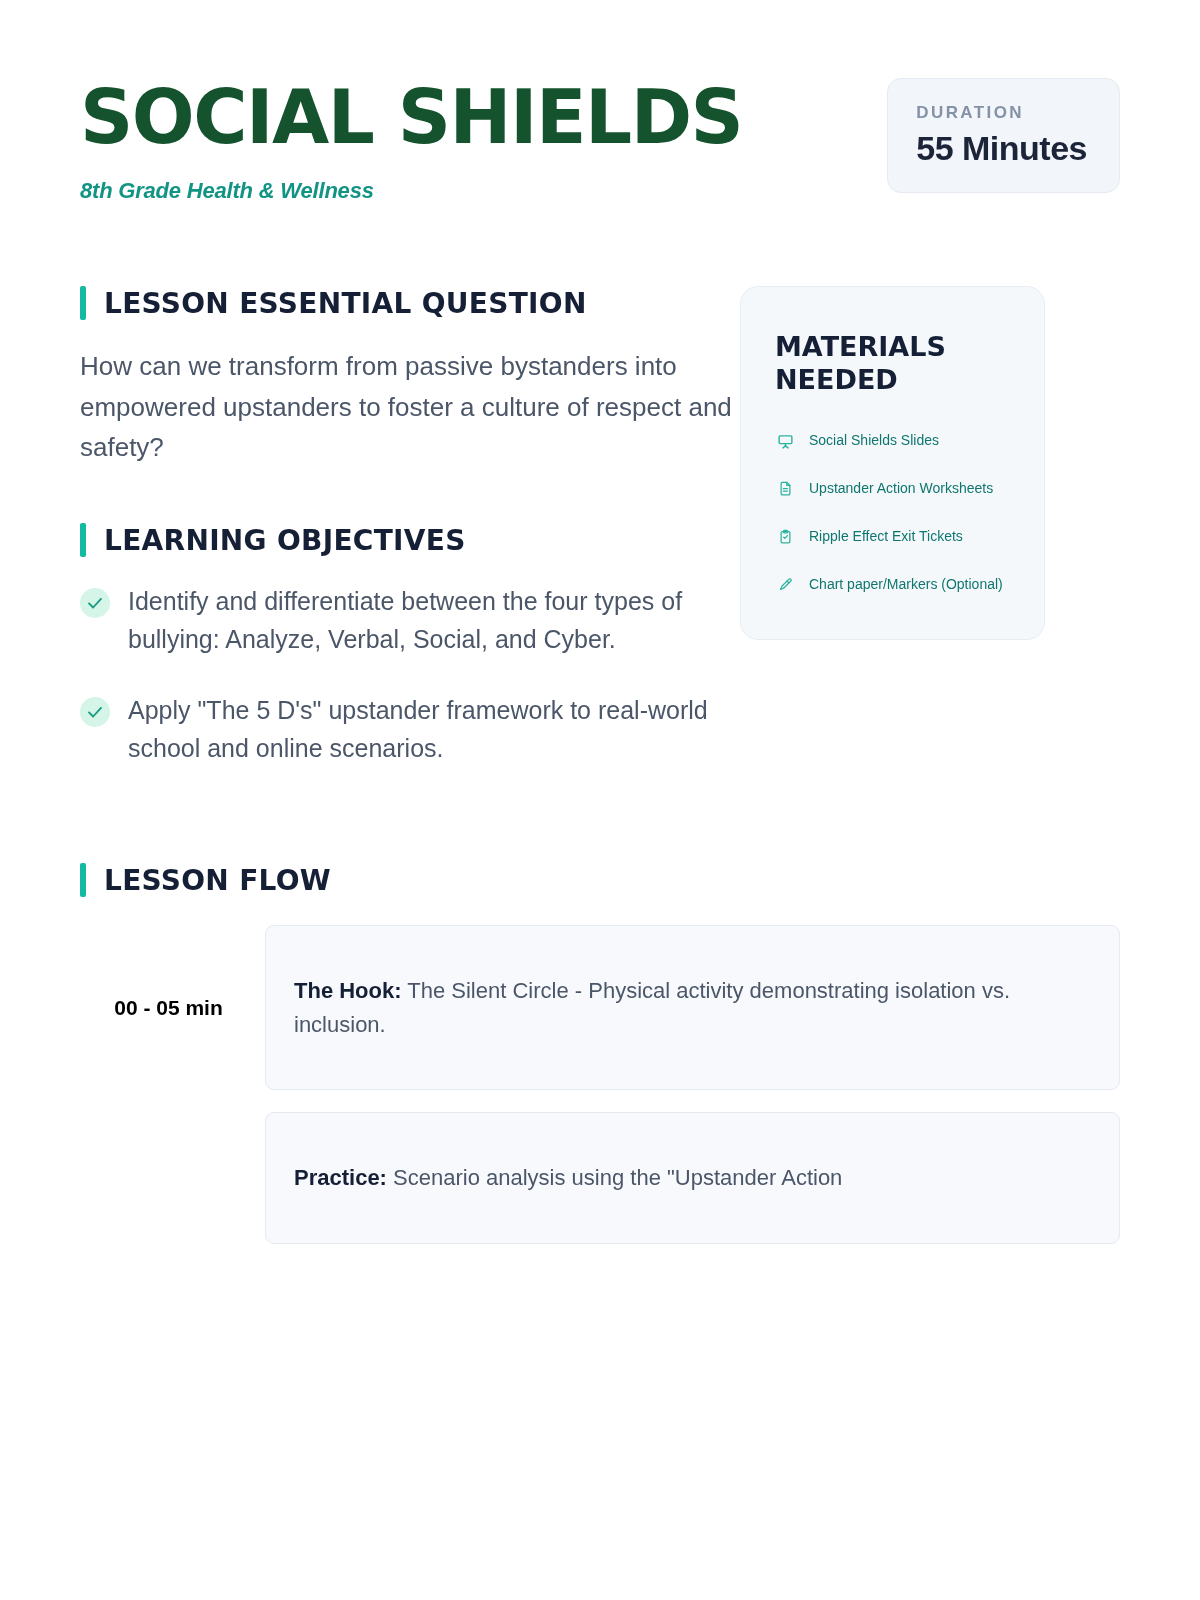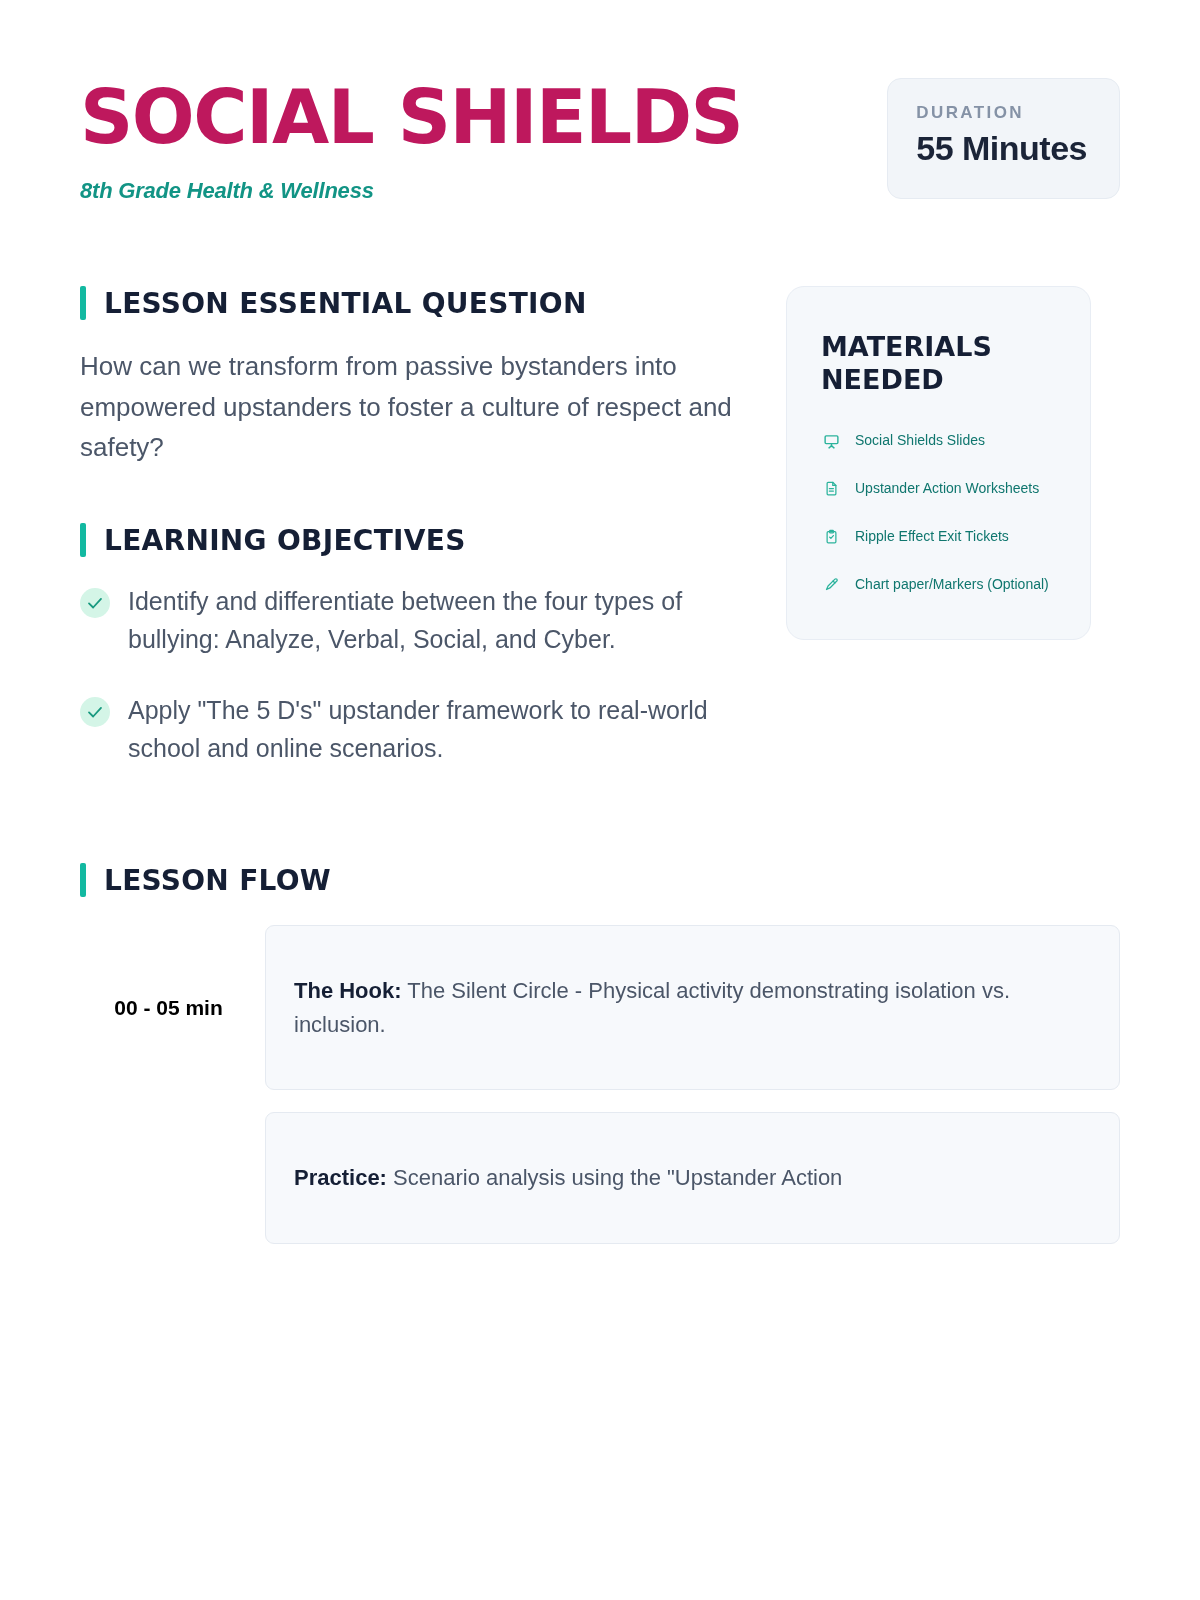--- a/index.html
+++ b/index.html
@@ -28,37 +28,37 @@
     display: flex;
     align-items: flex-start;
     justify-content: space-between;
   }
   .header-left { padding-top: 4px; }
   .doc-title {
     font-size: 74px;
     line-height: 0.95;
     font-weight: 900;
     letter-spacing: -1.5px;
-    color: #be185d;
+    color: #14532d;
     margin: 0;
     font-family: "DejaVu Sans", sans-serif;
   }
   .doc-subtitle {
     margin: 26px 0 0 0;
     font-size: 22px;
     font-weight: 700;
     font-style: italic;
     color: #129485;
     letter-spacing: -0.2px;
   }
   .duration-card {
     background: #f2f5f9;
     border: 1px solid #e6ebf2;
     border-radius: 14px;
-    padding: 24px 32px 30px 28px;
+    padding: 24px 32px 24px 28px;
     min-width: 220px;
     box-sizing: border-box;
   }
   .duration-label {
     font-size: 17px;
     font-weight: 700;
     letter-spacing: 2.4px;
     color: #8592a6;
     margin: 0 0 6px 0;
   }
@@ -66,21 +66,20 @@
     font-size: 34px;
     font-weight: 800;
     color: #1b2438;
     margin: 0;
     letter-spacing: -0.5px;
   }
 
   
   .columns {
     display: flex;
-    gap: 46px;
     margin-top: 82px;
     align-items: flex-start;
   }
   .col-main { width: 660px; flex: 0 0 660px; }
   .col-side { width: 305px; flex: 0 0 305px; }
 
   
   .section-head {
     display: flex;
     align-items: center;

